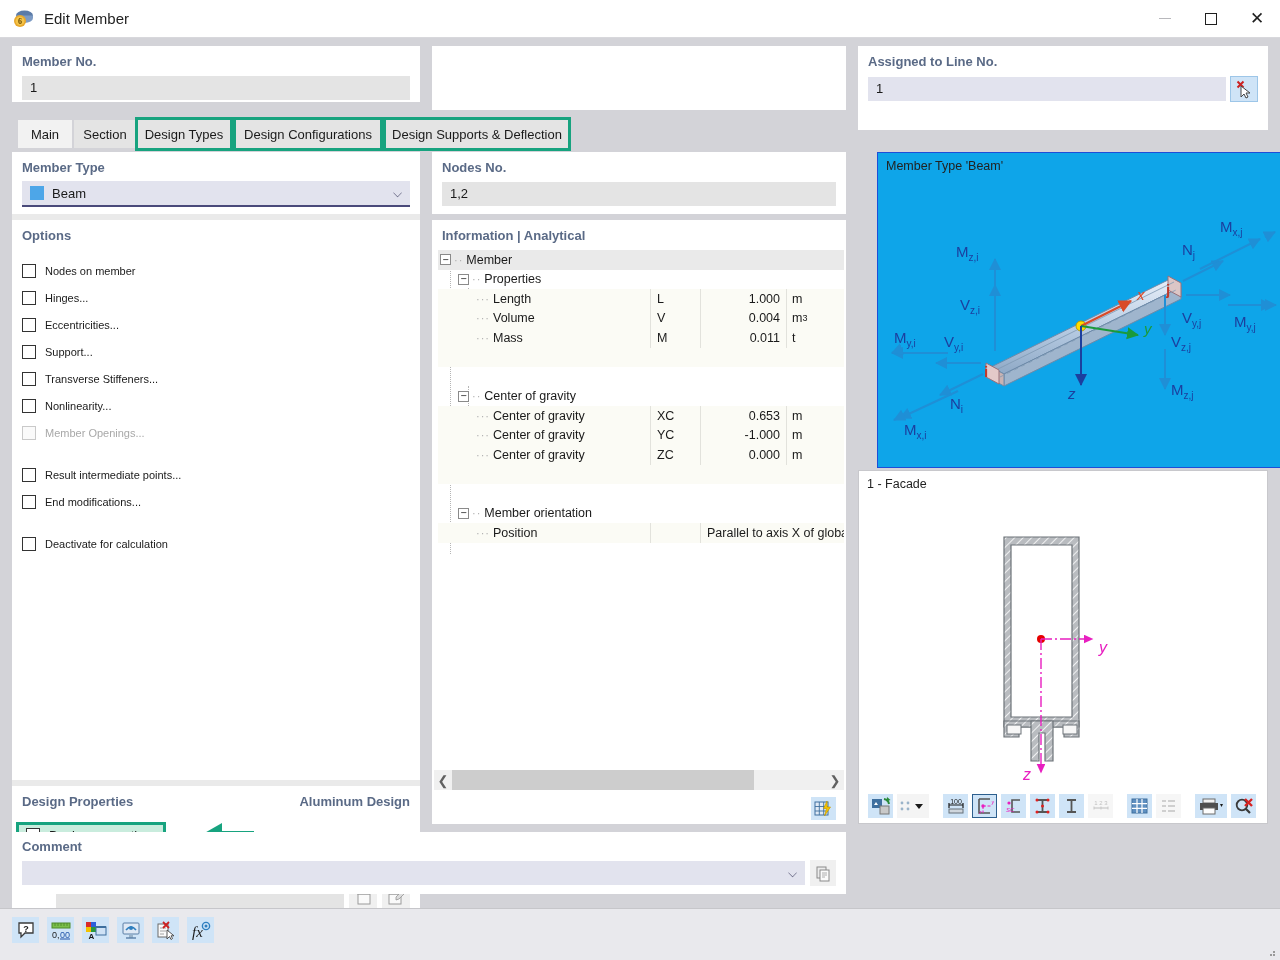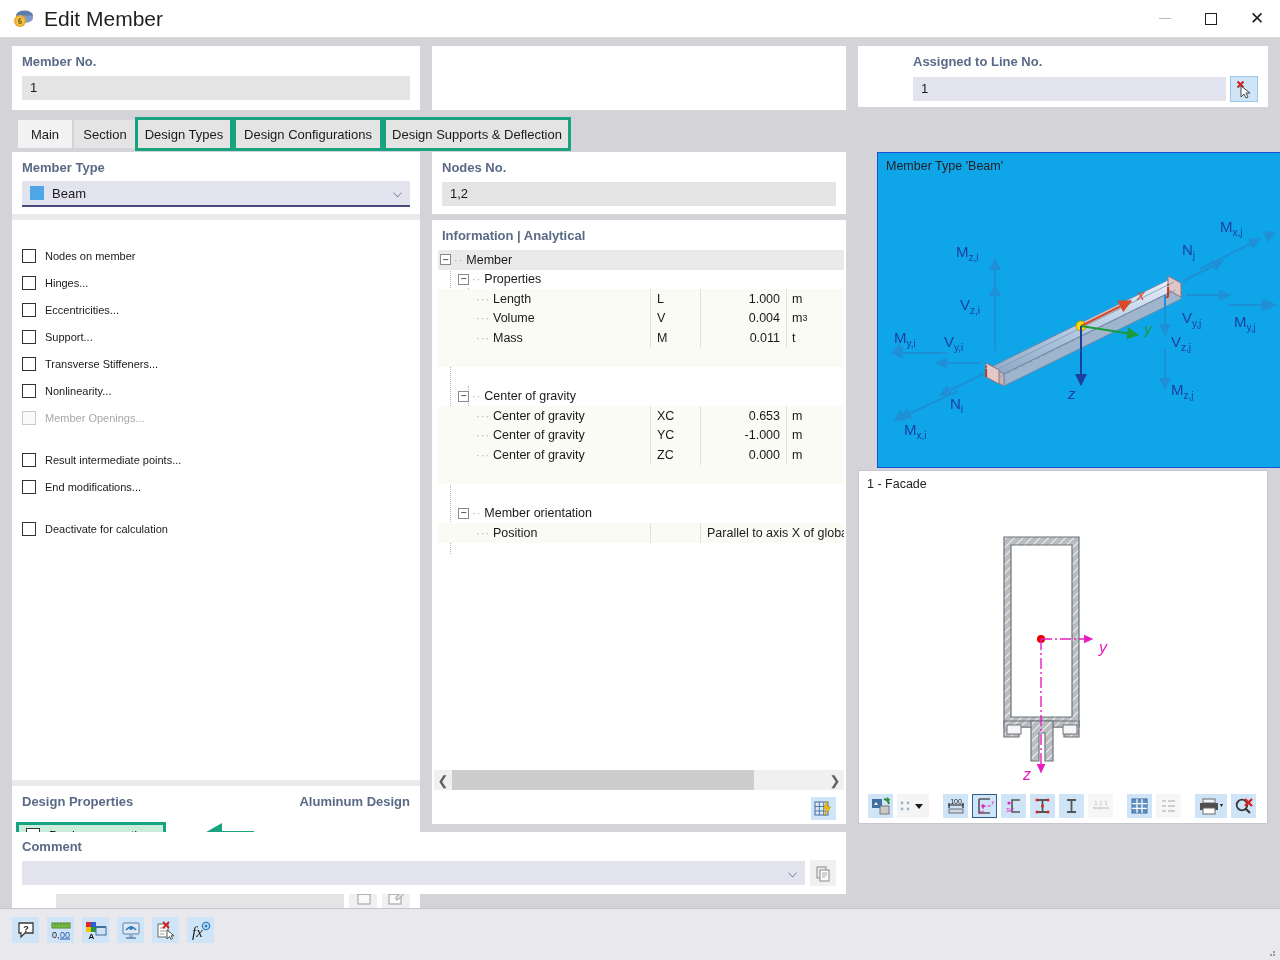--- a/index.html
+++ b/index.html
@@ -14,44 +14,44 @@
     position:relative;
   }
 
   
   .titlebar{
     position:absolute; left:0; top:0; width:1280px; height:38px;
     background:#ffffff; display:flex; align-items:center;
     border-bottom:1px solid #d8d8dc;
   }
   .title-icon{ width:22px; height:22px; margin-left:12px; position:relative; flex:none; }
-  .title-text{ margin-left:10px; font-size:21px; color:#1f1f1f; }
+  .title-text{ margin-left:10px; font-size:15px; color:#1f1f1f; }
   .win-buttons{ margin-left:auto; display:flex; height:38px; }
   .win-btn{ width:46px; height:38px; display:flex; align-items:center; justify-content:center; }
   .win-min{ width:12px; height:1px; background:#b8b8bc; }
   .win-max{ width:12px; height:12px; border:1.4px solid #1f1f1f; }
   .win-close{ font-size:17px; color:#1f1f1f; line-height:1; font-family:"DejaVu Sans",sans-serif;}
 
   
   .panel{ position:absolute; background:#ffffff; }
   .grouplabel{ font-weight:bold; color:#5a6a86; font-size:13px; }
 
   .ro-input{
     background:#e4e4e4; border:none; height:24px; line-height:24px;
     padding:0 8px; font-size:13px; color:#1a1a1a; width:100%;
   }
   .lv-input{
     background:#e2e3ee; border:none; height:24px; line-height:24px;
     padding:0 8px; font-size:13px; color:#1a1a1a; width:100%;
   }
 
   
-  #member-no-panel{ left:12px; top:46px; width:408px; height:64px; }
+  #member-no-panel{ left:12px; top:46px; width:408px; height:56px; }
   #mid-top-panel{ left:432px; top:46px; width:414px; height:64px; }
-  #line-no-panel{ left:858px; top:46px; width:410px; height:61px;padding-left:45px; }
+  #line-no-panel{ left:858px; top:46px; width:410px; height:84px; }
   .panel-inner{ padding:8px 10px 0 10px; }
 
   .pick-btn{
     width:28px; height:26px; background:#cfe4f7; border:1px solid #9dc6e8;
     display:flex; align-items:center; justify-content:center; position:relative; flex:none;
   }
 
   
   .tabstrip{ position:absolute; left:12px; top:120px; width:1256px; height:28px; }
   .tab{
@@ -232,20 +232,21 @@
       <div class="combo" style="margin-top:6px;">
         <span class="swatch"></span>
         <span>Beam</span>
         <span class="chev">⌵</span>
       </div>
     </div>
   </div>
 
   <div id="options-panel">
     <div class="panel-inner" style="padding:8px 10px 0 10px;">
+      <div class="grouplabel">Options</div>
       <div style="margin-top:14px;">
         <div class="cbrow">
           <span class="cb"></span>
           <span>Nodes on member</span>
           </div>
         <div class="cbrow">
           <span class="cb"></span>
           <span>Hinges...</span>
           </div>
         <div class="cbrow">

